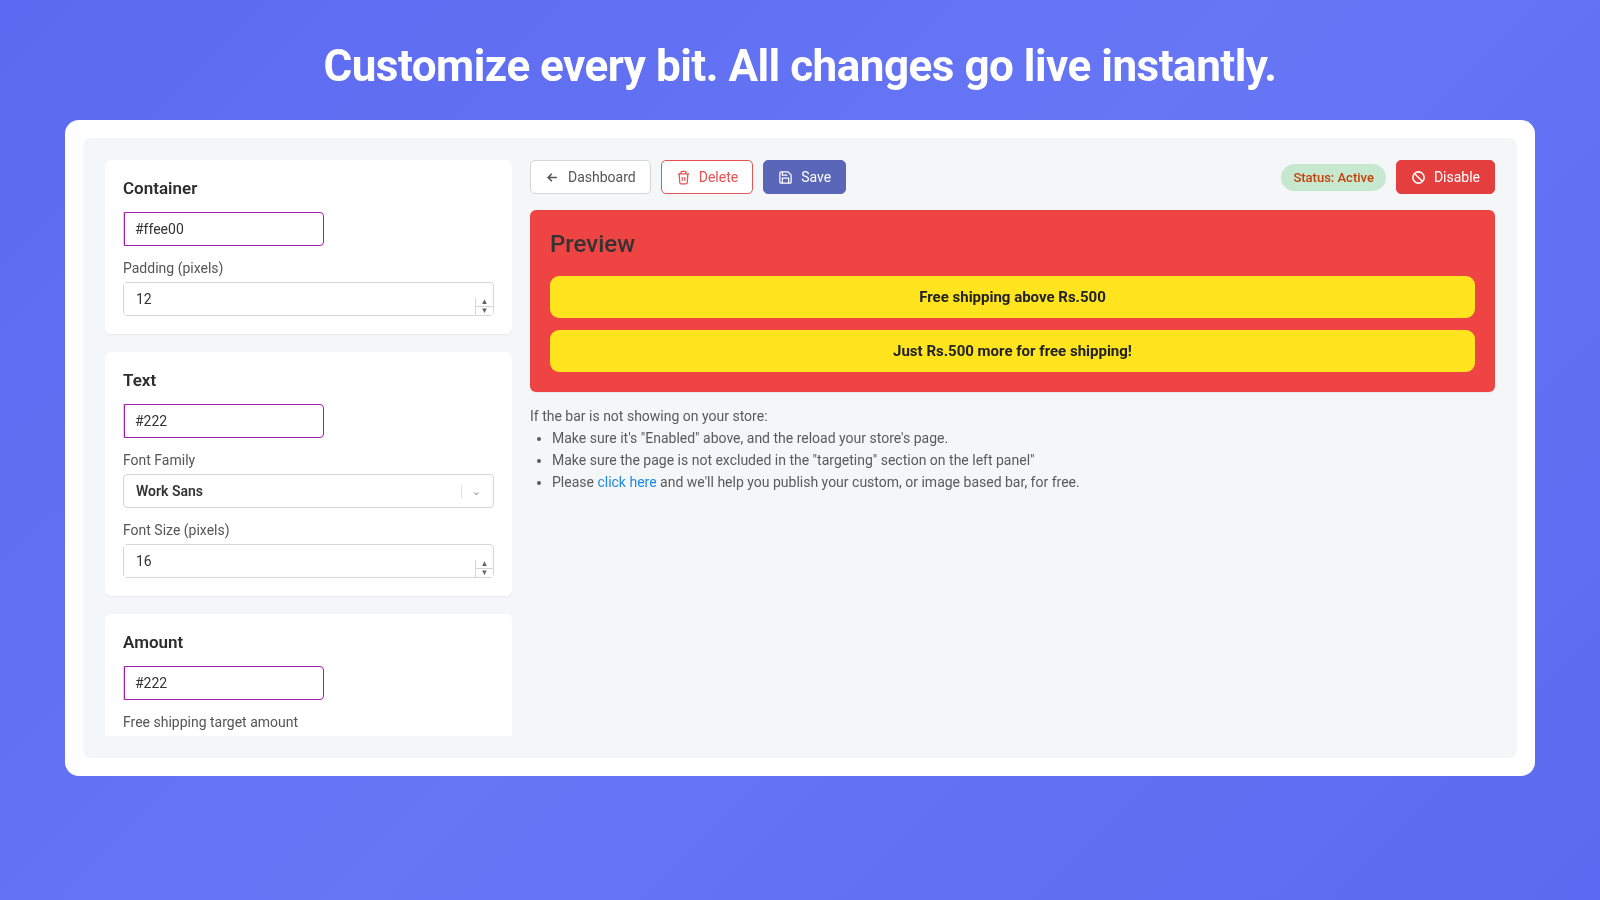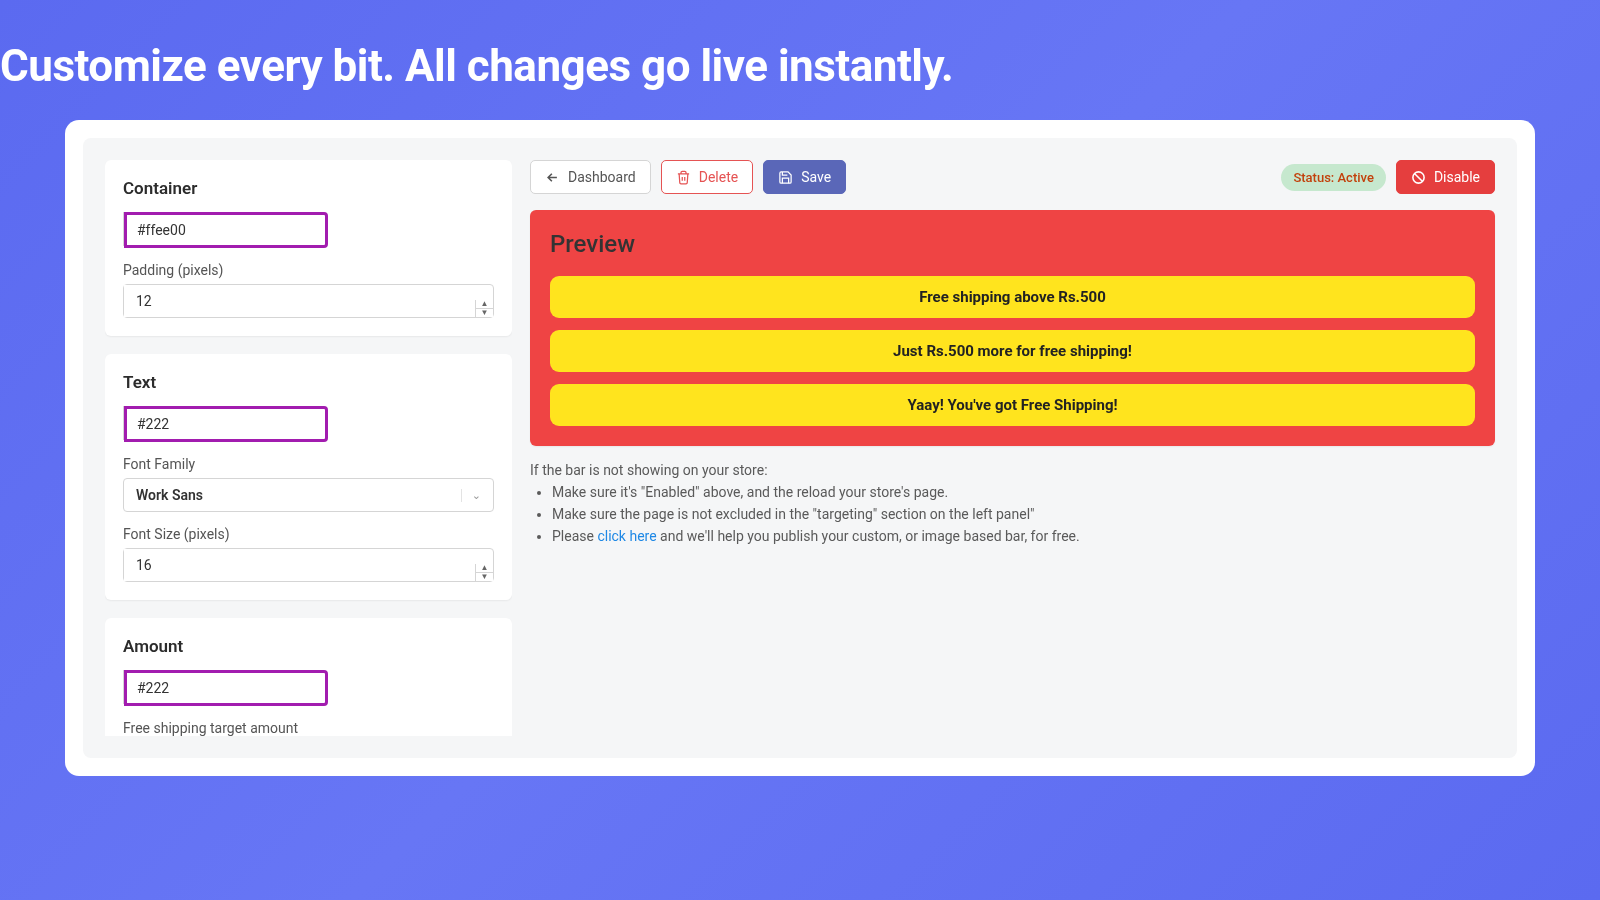--- a/index.html
+++ b/index.html
@@ -4,20 +4,21 @@
 <style>
 * { box-sizing: border-box; margin: 0; padding: 0; }
 body {
   font-family: -apple-system, BlinkMacSystemFont, "Segoe UI", Roboto, sans-serif;
   background: linear-gradient(135deg, #5B6AF0 0%, #6776F5 50%, #5B6AF0 100%);
   min-height: 900px;
   width: 1600px;
   overflow: hidden;
 }
 .hero-title {
+  text-align: center;
   color: #fff;
   font-size: 44px;
   font-weight: 700;
   padding: 40px 0 28px;
   letter-spacing: -0.5px;
 }
 .app-frame {
   background: #fff;
   border-radius: 14px;
   margin: 0 65px;
@@ -60,21 +61,21 @@
 }
 .color-swatch {
   width: 32px;
   height: 34px;
   border: 1px solid #d5d5d5;
   border-right: none;
   border-radius: 4px 0 0 4px;
 }
 .color-input {
   flex: 1;
-  border: 3px solid #a21caf;
+  border: 1px solid #a21caf;
   border-radius: 0 4px 4px 0;
   padding: 7px 10px;
   font-size: 14px;
   color: #333;
   font-family: inherit;
 }
 .field-label {
   font-size: 14px;
   color: #555;
   margin-bottom: 6px;
@@ -307,21 +308,20 @@
               <path d="M5.5 5.5l13 13"></path>
             </svg>
           <span>Disable</span>
         </button>
       </div>
 
       <div class="preview-card">
         <div class="preview-title">Preview</div>
         <div class="preview-bar">Free shipping above Rs.500</div>
         <div class="preview-bar">Just Rs.500 more for free shipping!</div>
-        <div class="preview-bar">Yaay! You've got Free Shipping!</div>
       </div>
 
       <div class="help-text">
         <div>If the bar is not showing on your store:</div>
         <ul>
           <li>Make sure it's "Enabled" above, and the reload your store's page.</li>
           <li>Make sure the page is not excluded in the "targeting" section on the left panel"</li>
           <li>
             <span>Please </span><a href="#">click here</a><span> and we'll help you publish your custom, or image based bar, for free.</span>
           </li>

